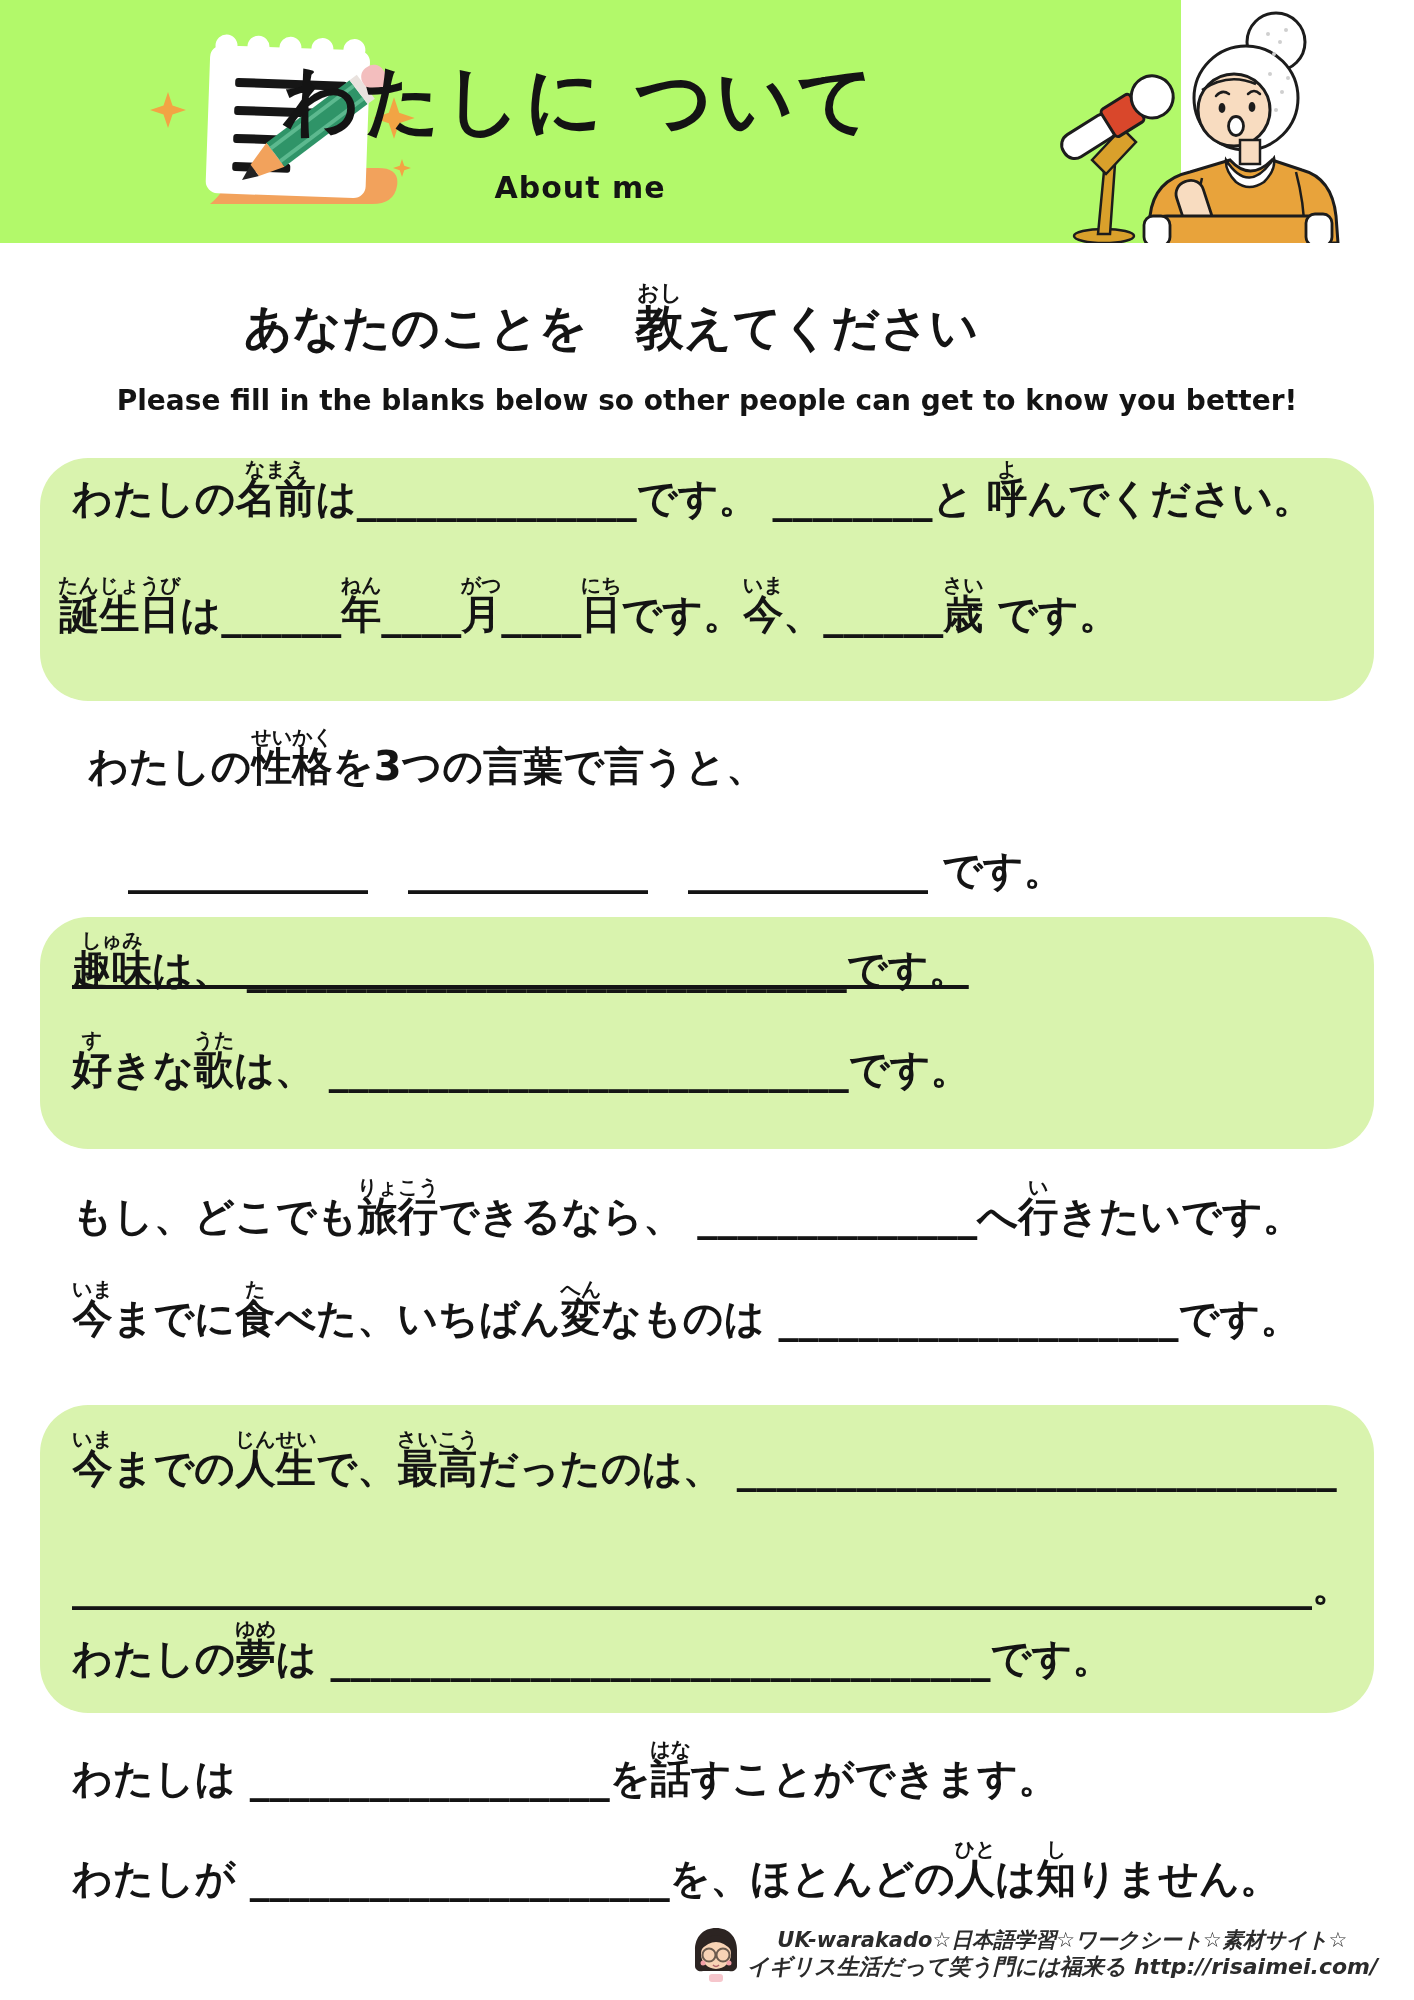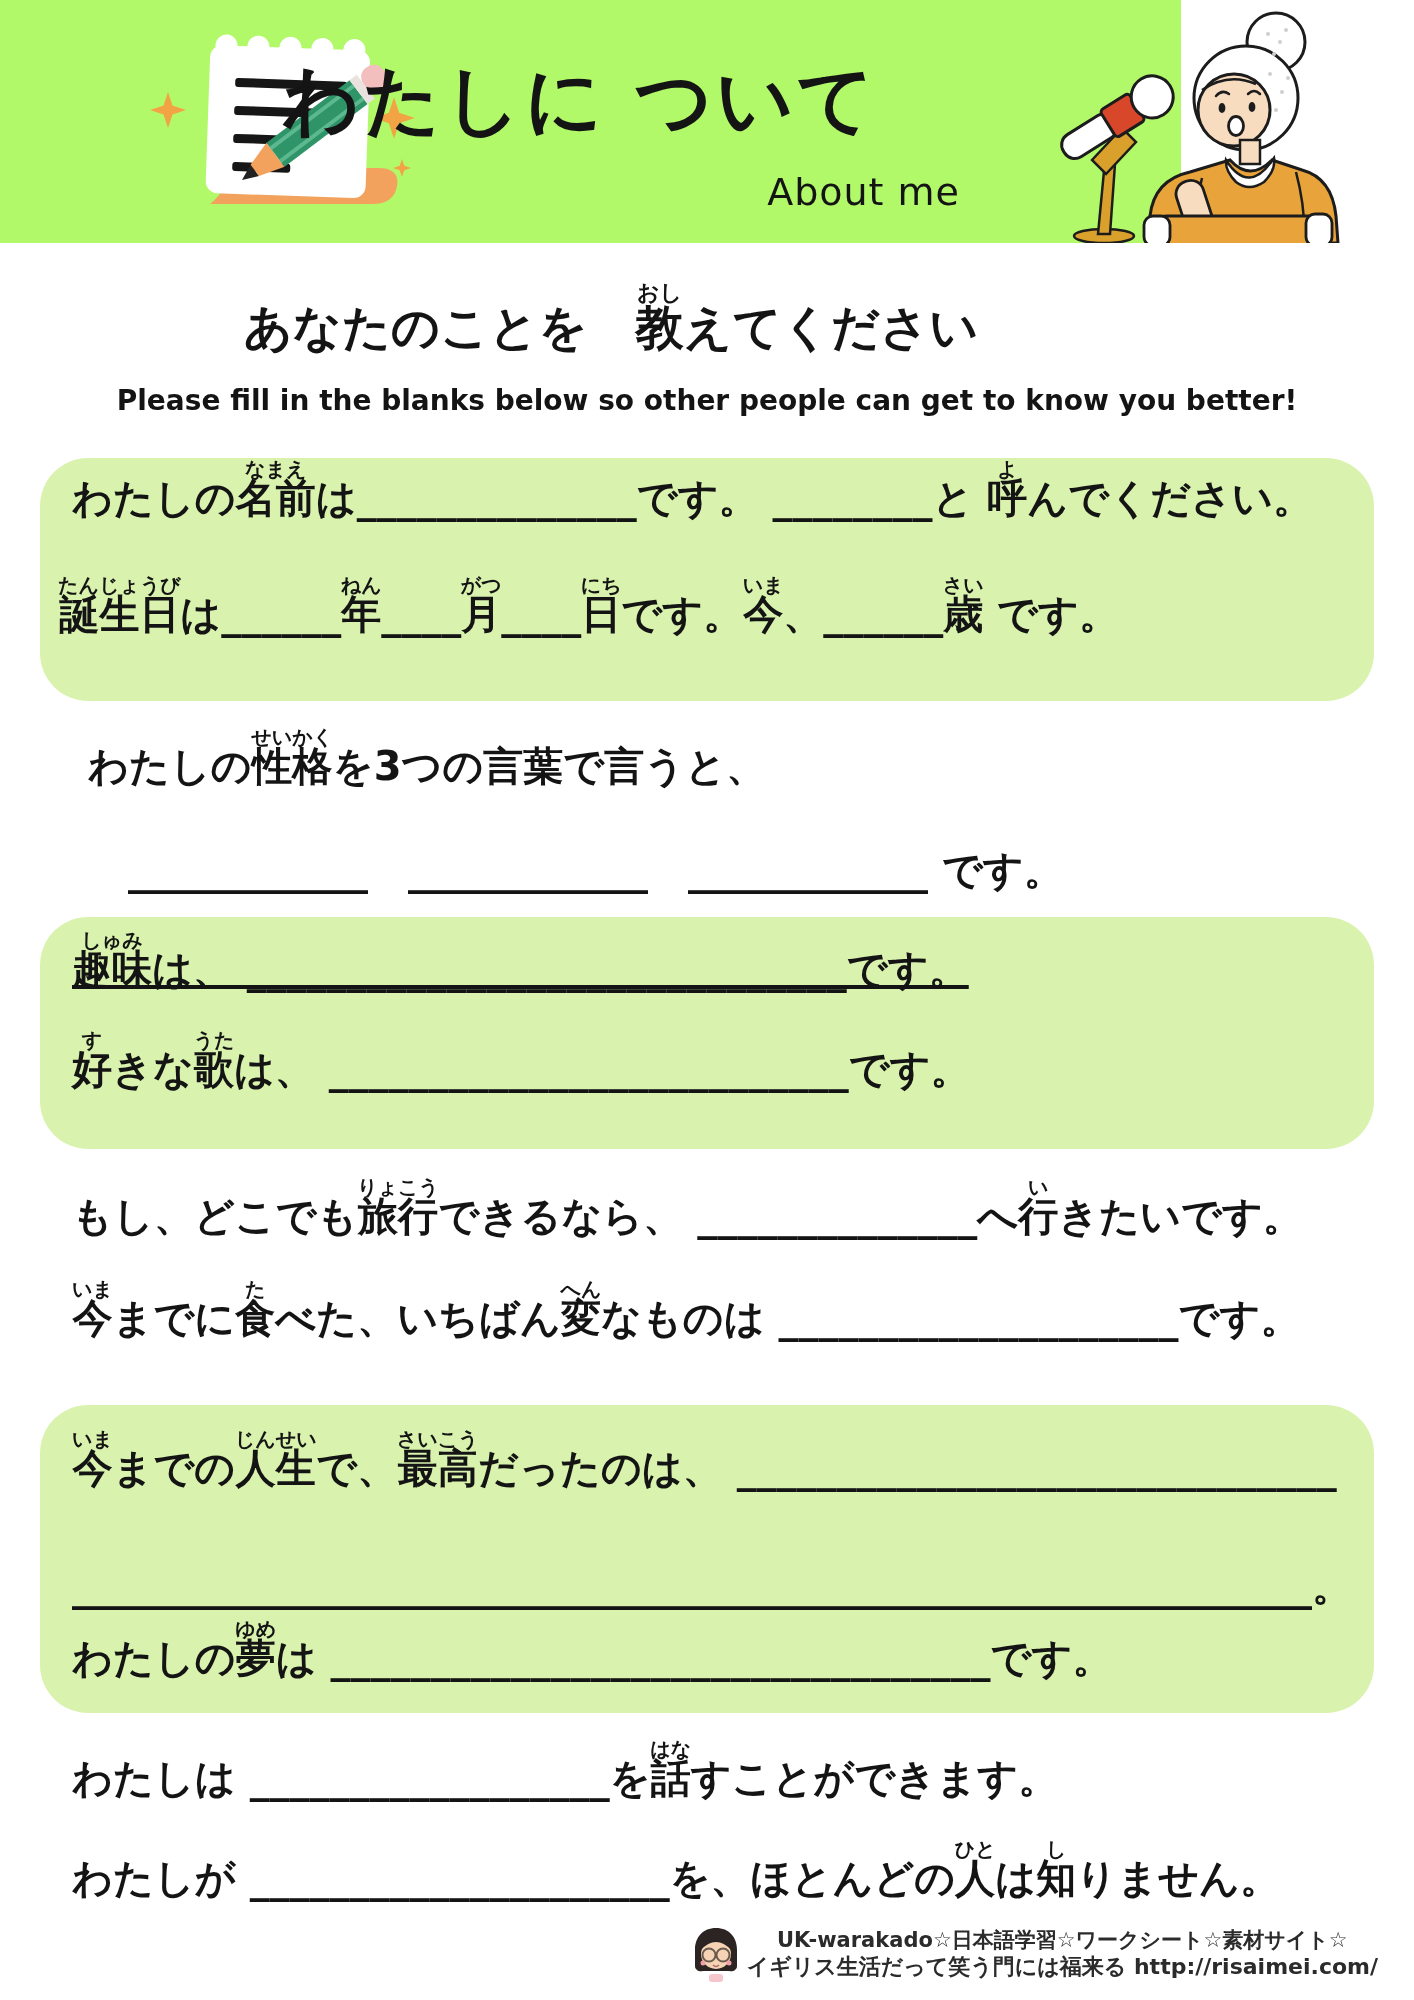--- a/index.html
+++ b/index.html
@@ -10,22 +10,22 @@
   }
   .header{
     position:absolute;top:0;left:0;width:1181px;height:243px;
     background:var(--header-green,#b2f96a);
   }
   .title{
     position:absolute;top:50px;left:200px;width:760px;text-align:center;
     font-size:76px;font-weight:700;letter-spacing:3px;white-space:nowrap;
   }
   .subtitle{
-    position:absolute;top:170px;left:200px;width:760px;text-align:right;
-    font-size:38px;font-weight:400;letter-spacing:1px;
+    position:absolute;top:170px;left:200px;width:760px;text-align:center;
+    font-size:30px;font-weight:700;letter-spacing:1px;
   }
   .icon-notepad{position:absolute;left:146px;top:18px;}
   .icon-speaker{position:absolute;left:1044px;top:10px;}
   .heading{
     position:absolute;top:282px;left:0;width:1222px;text-align:center;
     font-size:48px;font-weight:700;white-space:nowrap;
   }
   .heading rt{font-size:22px;font-weight:700;}
   .subheading{
     position:absolute;top:384px;left:0;width:1414px;text-align:center;
@@ -56,21 +56,21 @@
   #ln-best-life-cont{top:1562px;left:72px;}
   #ln-dream{top:1620px;left:72px;}
   #ln-language{top:1740px;left:72px;}
   #ln-secret{top:1840px;left:72px;}
   .footer{
     position:absolute;top:1926px;right:36px;
     display:flex;align-items:center;gap:6px;
   }
   .credit{
     text-align:center;color:var(--footer-ink,#2b2b2b);
-    font-weight:700;line-height:1.25;
+    font-weight:700;line-height:1.25;font-style:italic;
   }
   .credit-line1{font-size:21px;}
   .credit-line2{font-size:22px;}
 </style>
 </head>
 <body>
 
 <div class="page" style="--header-green: #b2f96a; --box-green: #d9f3ae; --ink: #141414; --orange: #f2a444; --curl-orange: #f2a25c; --pencil-green: #2f9468; --mic-red: #d9472b; --sweater-orange: #e8a33b; --skin: #f8dcc0; --stand-gold: #d9a02b; --footer-ink: #2b2b2b;">
 
   <div class="header">

